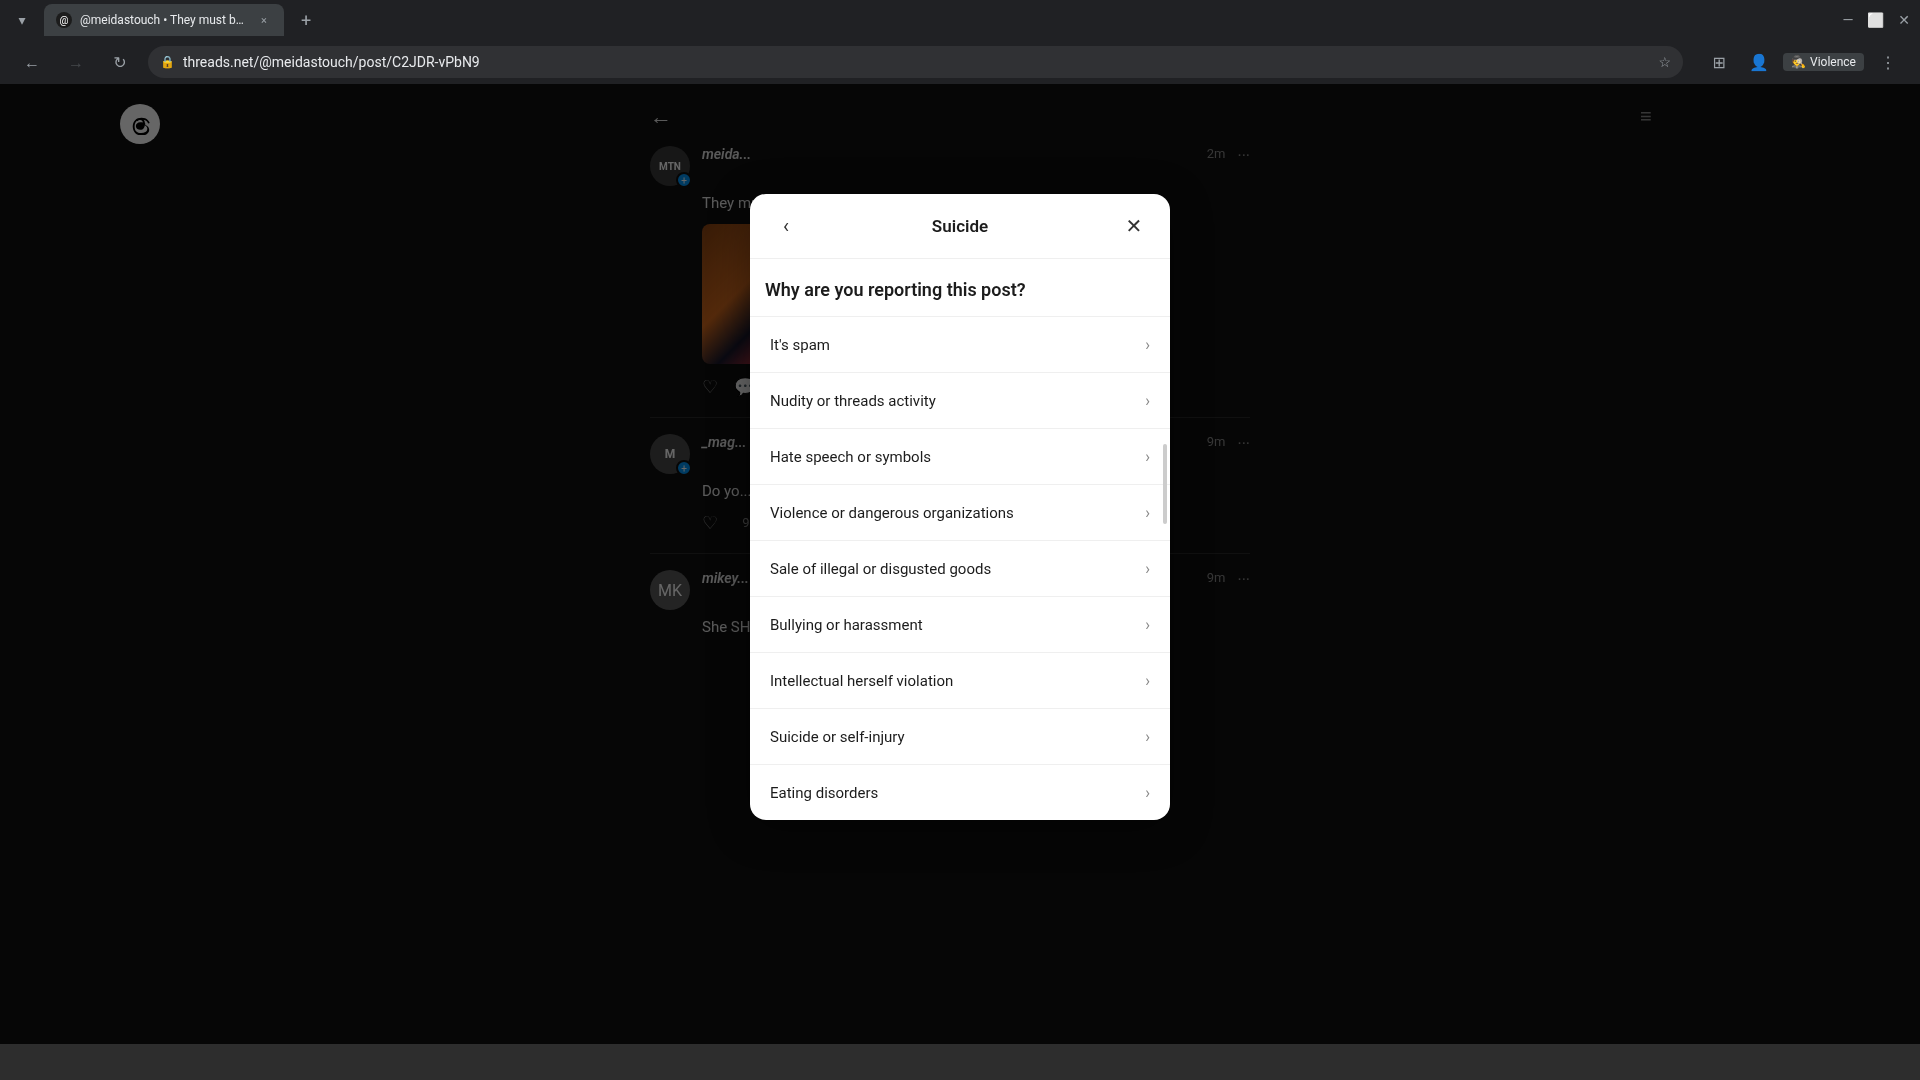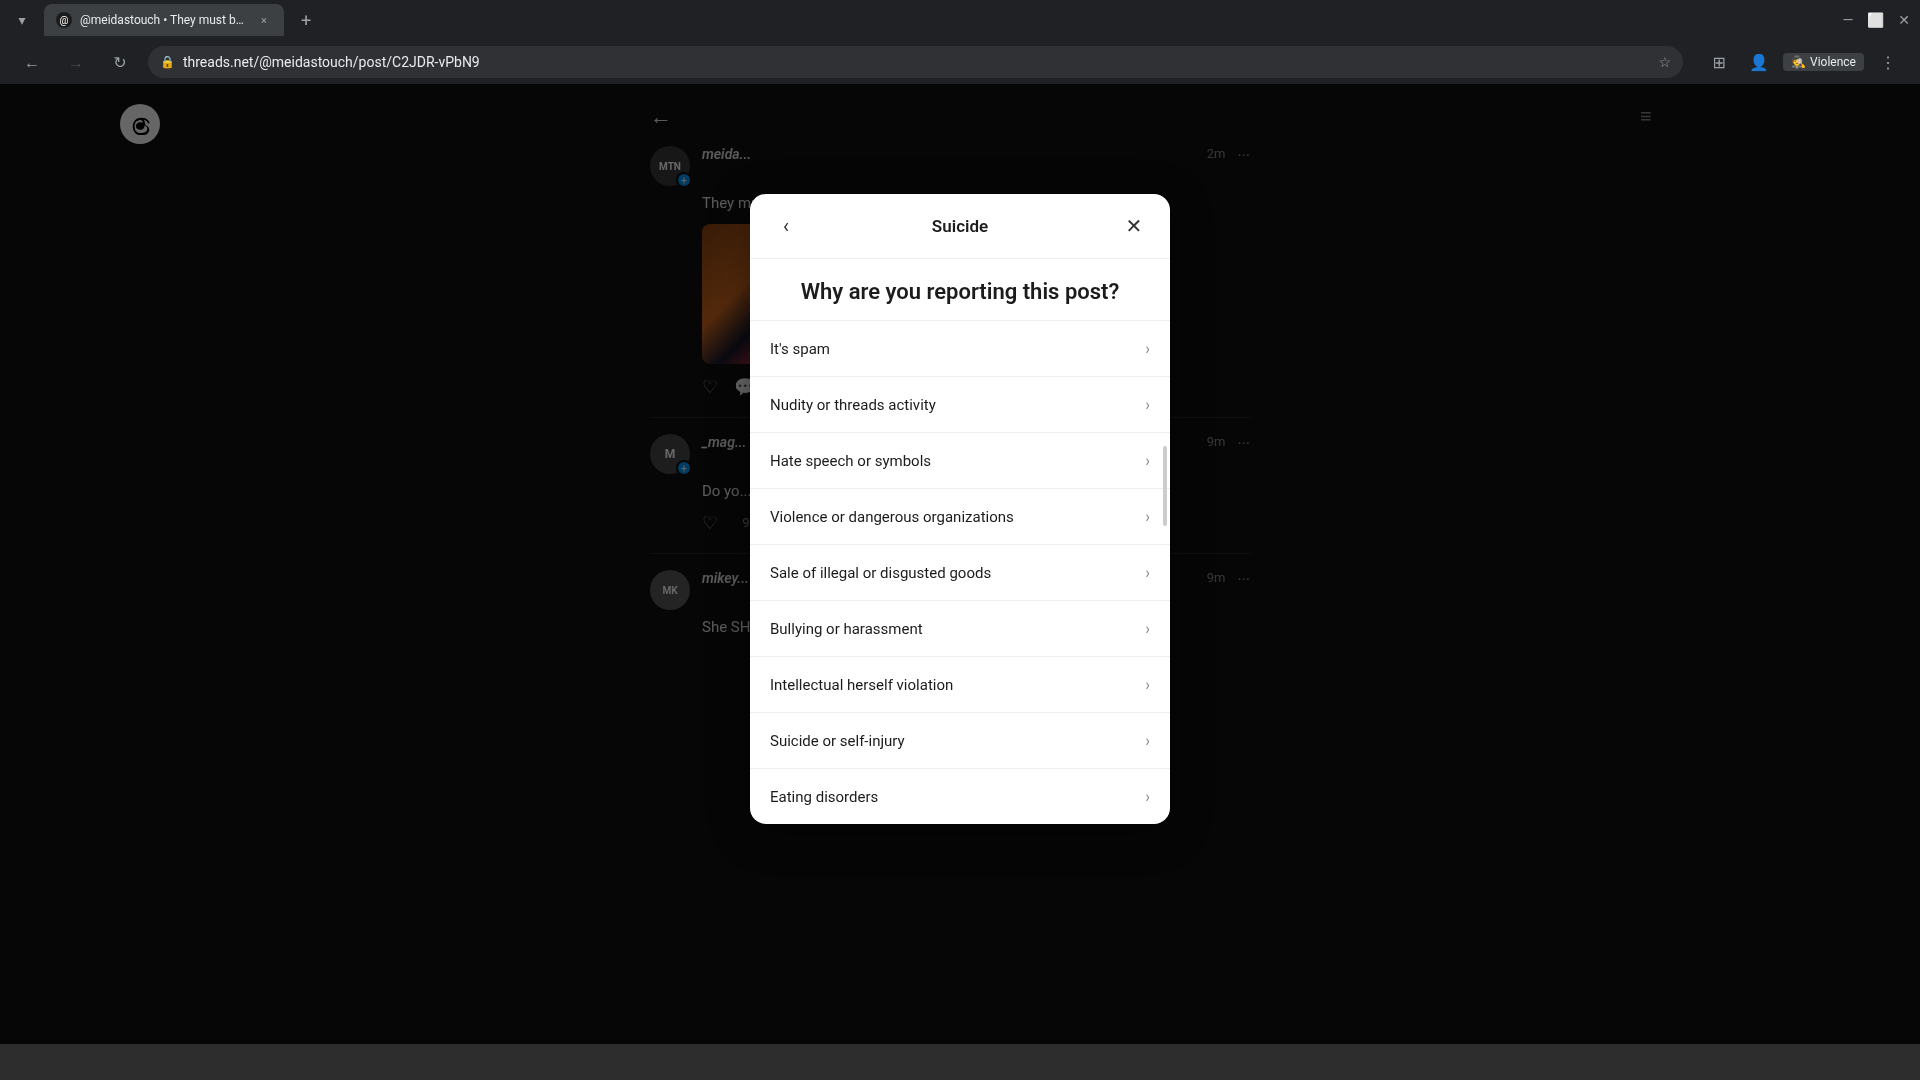--- a/index.html
+++ b/index.html
@@ -415,25 +415,24 @@
       color: #333;
       cursor: pointer;
       width: 32px;
       height: 32px;
       display: flex;
       align-items: center;
       justify-content: center;
     }
 
     .modal-question {
-      padding: 20px 28px 16px;
-      font-size: 22px;
+      padding: 20px 15px 16px;
+      font-size: 18px;
       font-weight: 600;
       color: #1c1c1c;
-      text-align: center;
     }
 
     .report-list {
       list-style: none;
       max-height: 580px;
       overflow-y: auto;
     }
 
     .report-list::-webkit-scrollbar {
       width: 6px;
@@ -595,21 +594,21 @@
           <div class="post-text">Do yo...</div>
           <div class="post-footer">
             <span style="font-size:18px;cursor:pointer;">♡</span>
             <span class="post-stat" style="margin-left:8px;">9 like...</span>
           </div>
         </div>
 
         <div class="second-post">
           <div class="post-header">
             <div class="avatar" style="background:#5a5a5a;">
-              <span style="font-size:10px;font-weight:700;">MK</span>
+              <span style="font-size:16px;font-weight:400;">MK</span>
             </div>
             <div class="post-user-info">
               <div class="username">mikey...</div>
             </div>
             <span class="post-time">9m</span>
             <span class="post-actions" style="cursor:pointer;">···</span>
           </div>
           <div class="post-text">She SHOULD be disgusted with herself!</div>
         </div>
 

